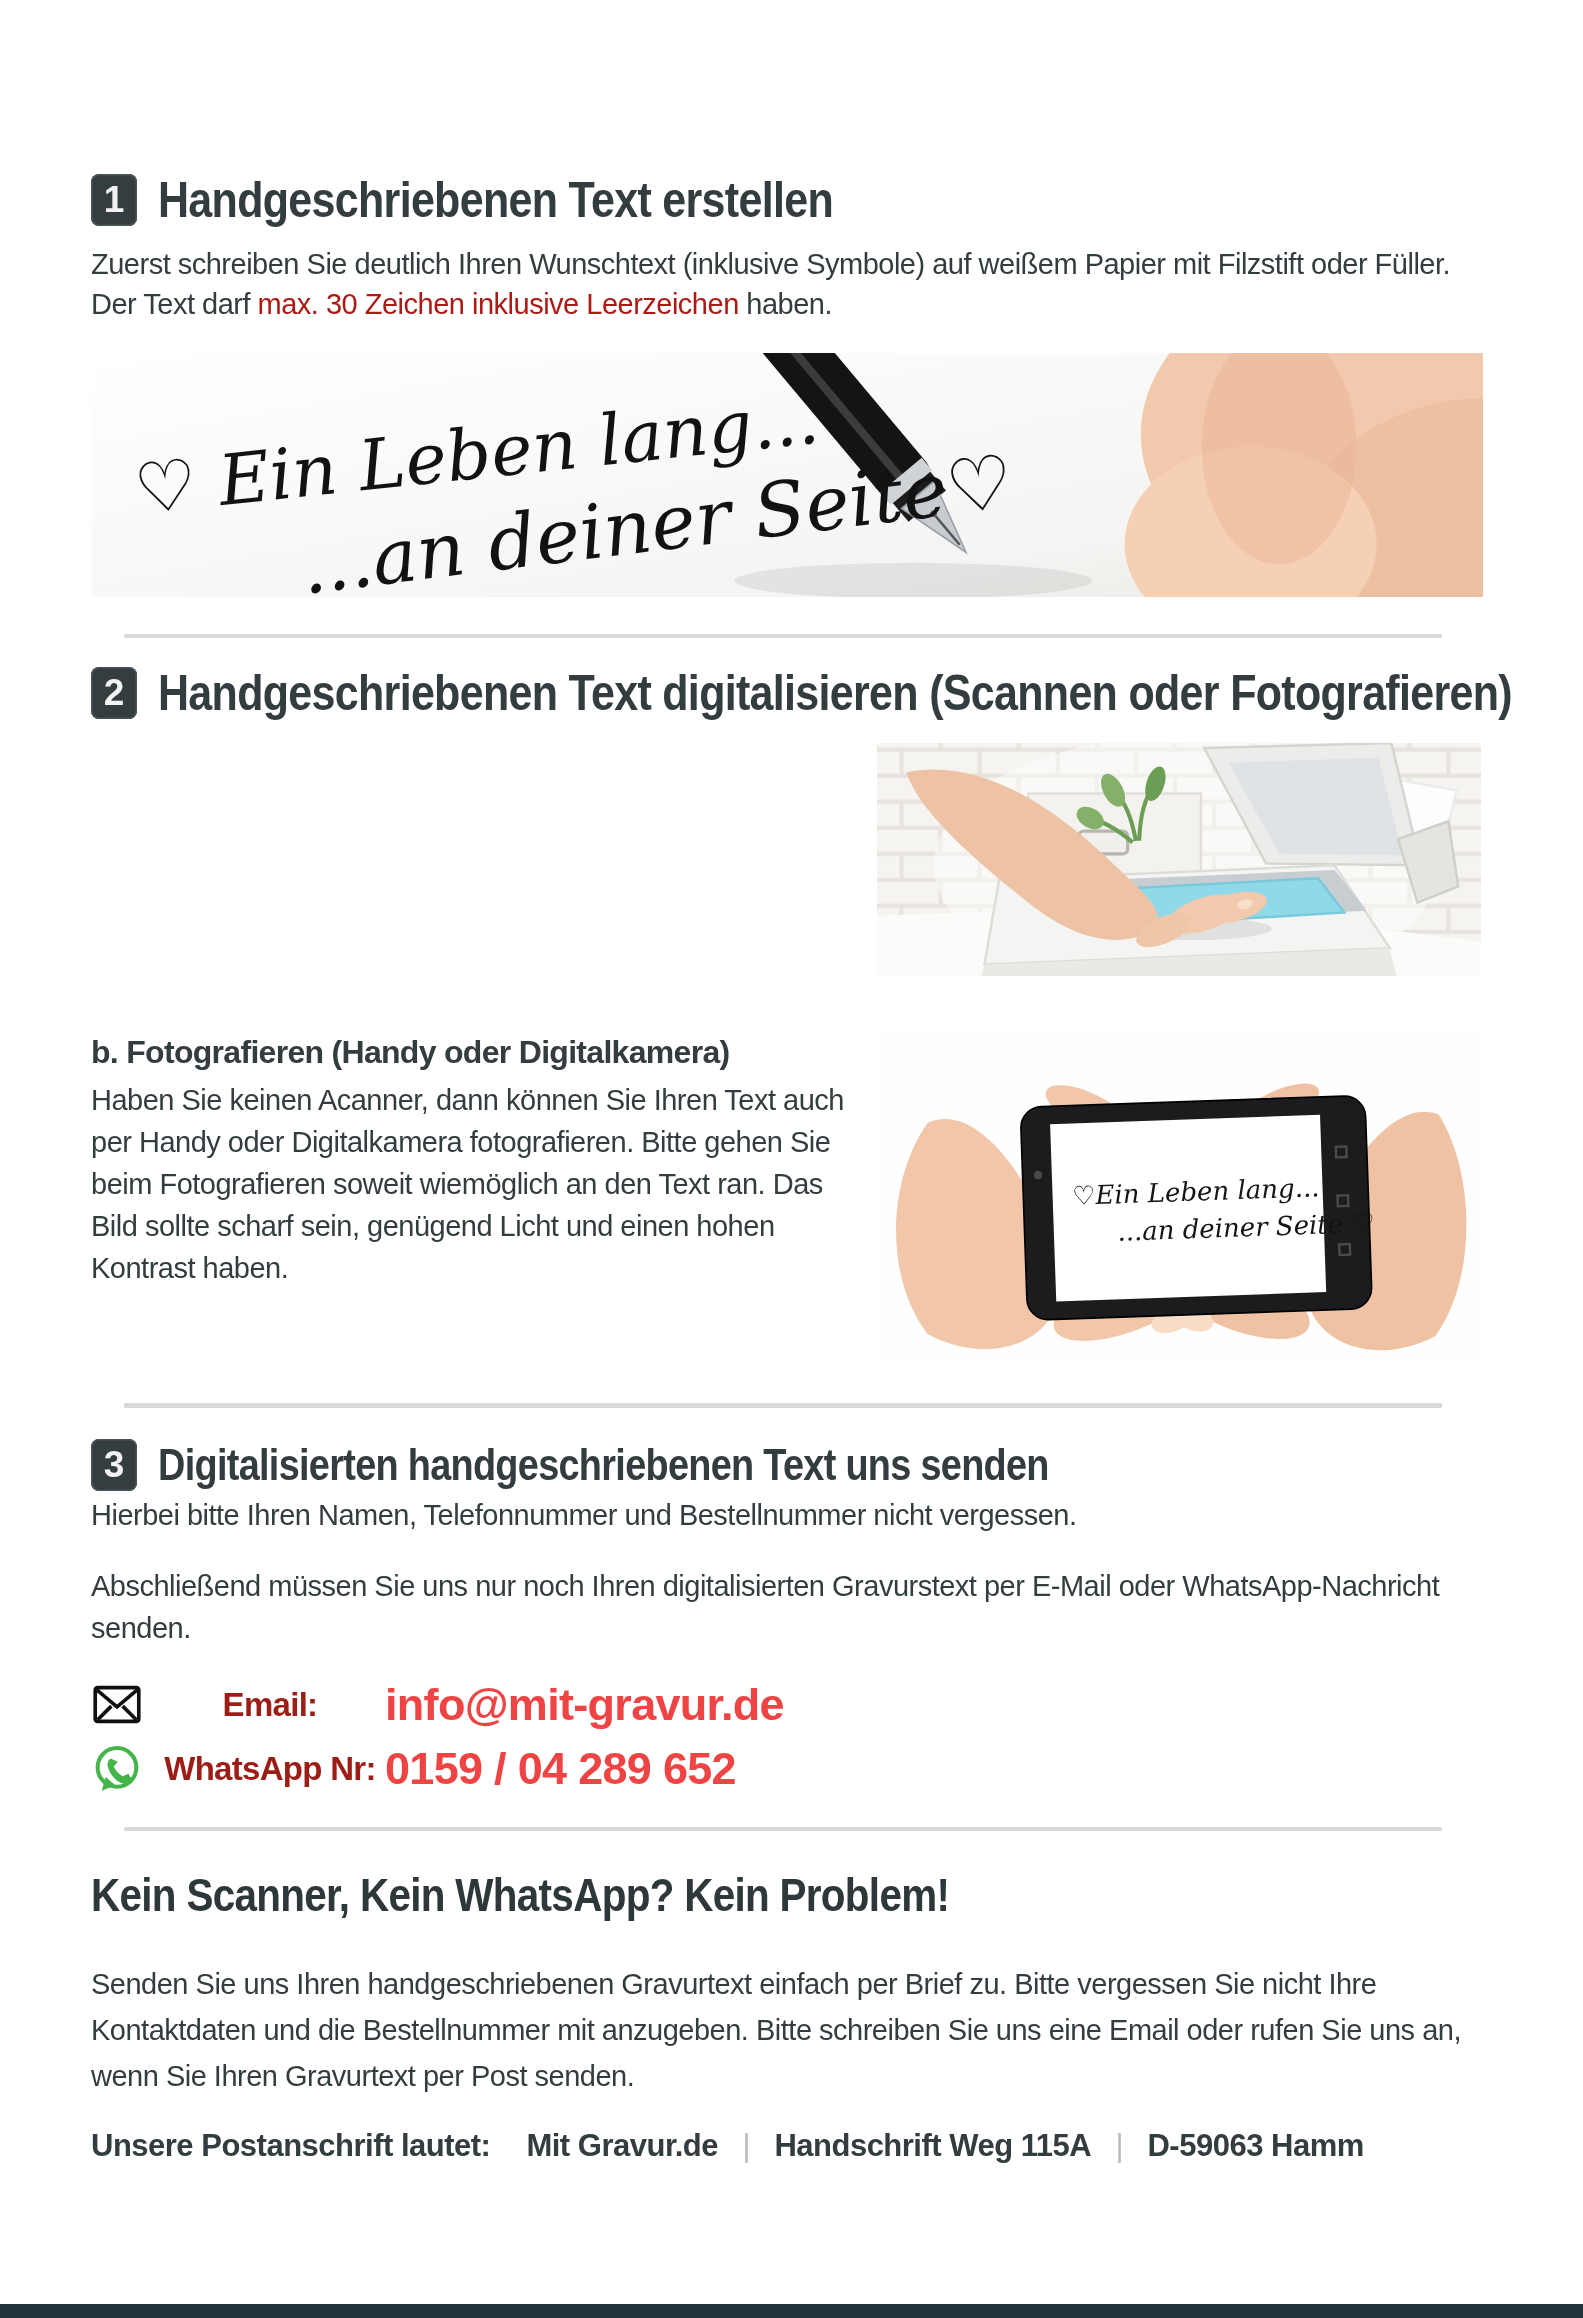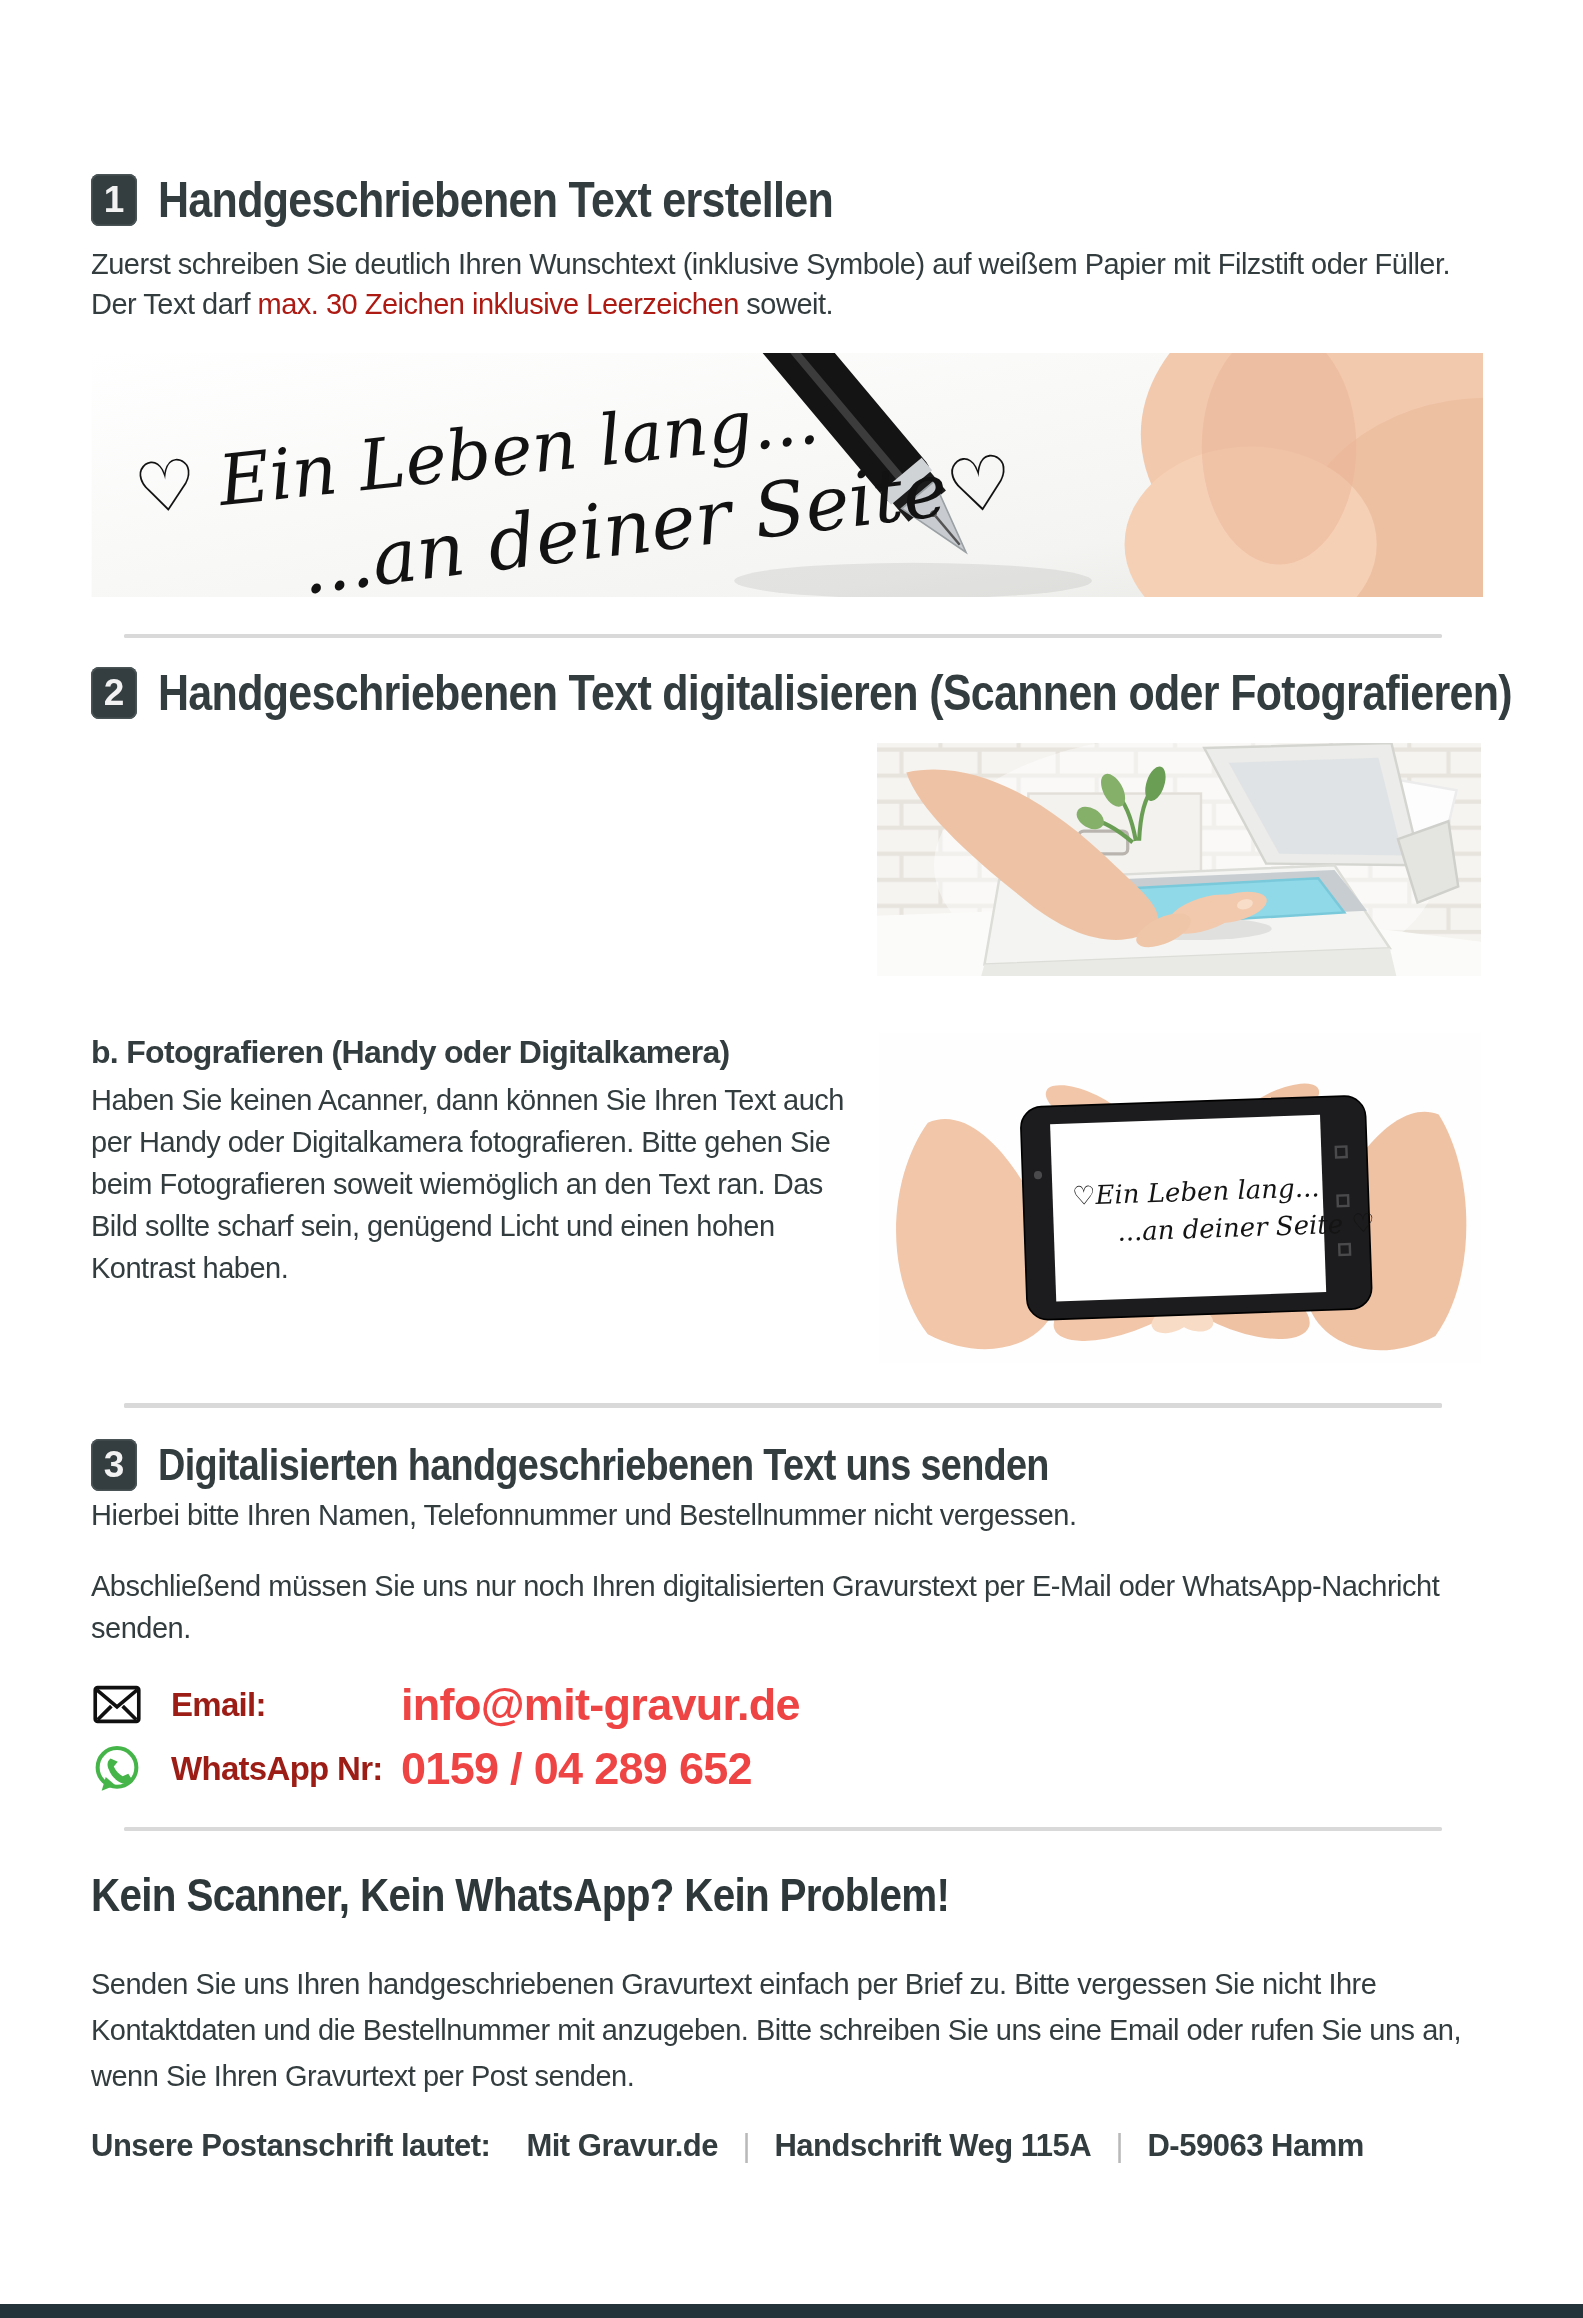--- a/index.html
+++ b/index.html
@@ -43,21 +43,21 @@
 
   .two-col{display:flex;align-items:flex-start;margin-top:24.4px;}
   .col-text{width:772px;}
   .col-photo{margin-left:auto;}
   .sub-heading{font-size:32px;font-weight:700;letter-spacing:-0.7px;color:#333c3e;line-height:39px;}
   .sub-body{font-size:29px;line-height:42px;letter-spacing:-0.5px;margin-top:6.5px;}
 
   .contacts{margin-top:21px;}
   .contact-row{display:flex;align-items:center;margin-top:9.8px;min-height:54px;}
   .contact-icon{flex:0 0 auto;width:52px;display:flex;align-items:center;justify-content:center;}
-  .contact-label{width:230px;margin-left:28px;font-size:33px;font-weight:700;letter-spacing:-0.7px;color:#9c1d15;}
+  .contact-label{width:230px;margin-left:12px;font-size:33px;font-weight:700;letter-spacing:-0.7px;color:#9c1d15;text-align:center;}
   .contact-value{font-size:45px;font-weight:700;letter-spacing:-0.7px;color:#ef4444;}
 
   .footer-heading{font-size:47px;font-weight:700;letter-spacing:-0.8px;color:#2e383a;margin-top:37px;line-height:54px;}
   .footer-body{font-size:29px;line-height:46px;letter-spacing:-0.5px;margin-top:13px;max-width:1393px;}
   .address-row{margin-top:11.4px;font-size:31px;letter-spacing:-0.5px;display:flex;align-items:baseline;flex-wrap:nowrap;}
   .address-label{font-weight:700;}
   .address-item{font-weight:700;}
   .addr-gap{width:36px;}
   .pipe{color:#b9b9b9;padding:0 24.4px;font-weight:400;}
 
@@ -68,21 +68,21 @@
 
 <div class="page">
   <div class="content">
 
 
     <div class="step-row">
       <div class="step-badge">1</div>
       <div class="step-heading"><span class="cx">Handgeschriebenen Text erstellen</span></div>
     </div>
 
-    <p class="body-text"><span>Zuerst schreiben Sie deutlich Ihren Wunschtext (inklusive Symbole) auf weißem Papier mit Filzstift oder Füller. Der Text darf </span><span class="red">max. 30 Zeichen inklusive Leerzeichen</span><span> soweit.</span></p>
+    <p class="body-text"><span>Zuerst schreiben Sie deutlich Ihren Wunschtext (inklusive Symbole) auf weißem Papier mit Filzstift oder Füller. Der Text darf </span><span class="red">max. 30 Zeichen inklusive Leerzeichen</span><span> haben.</span></p>
 
     <svg class="pen-photo" viewBox="0 0 1710 300" aria-hidden="true">
       <defs>
         <linearGradient id="penBg" x1="0" y1="0" x2="1" y2="1">
           <stop offset="0" stop-color="#ffffff"></stop>
           <stop offset="0.75" stop-color="#f4f4f2"></stop>
           <stop offset="1" stop-color="#e7e7e4"></stop>
         </linearGradient>
       </defs>
       <rect x="0" y="0" width="1710" height="300" fill="url(#penBg)"></rect>

